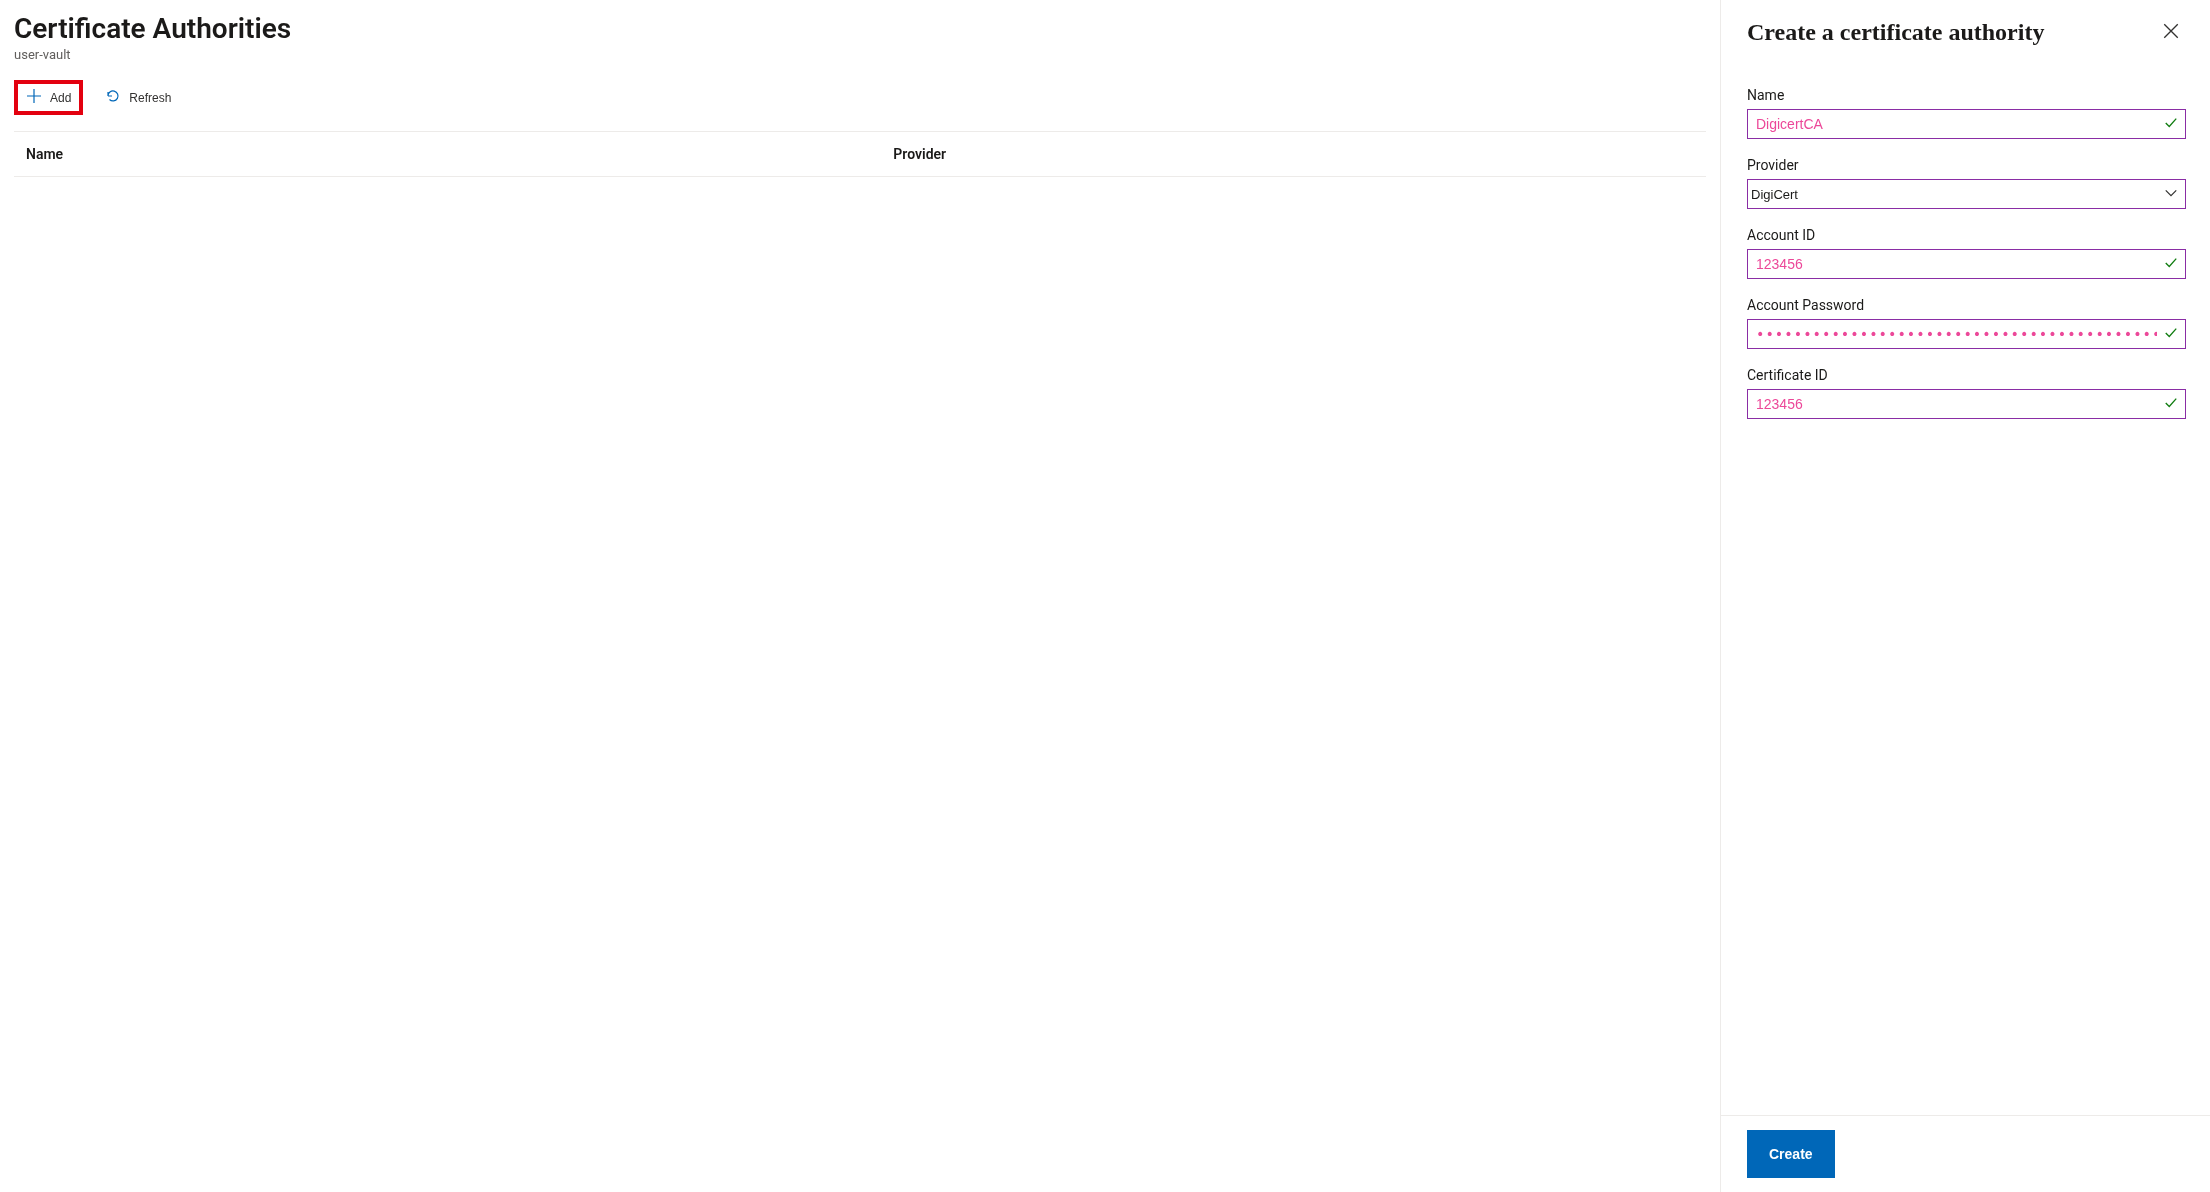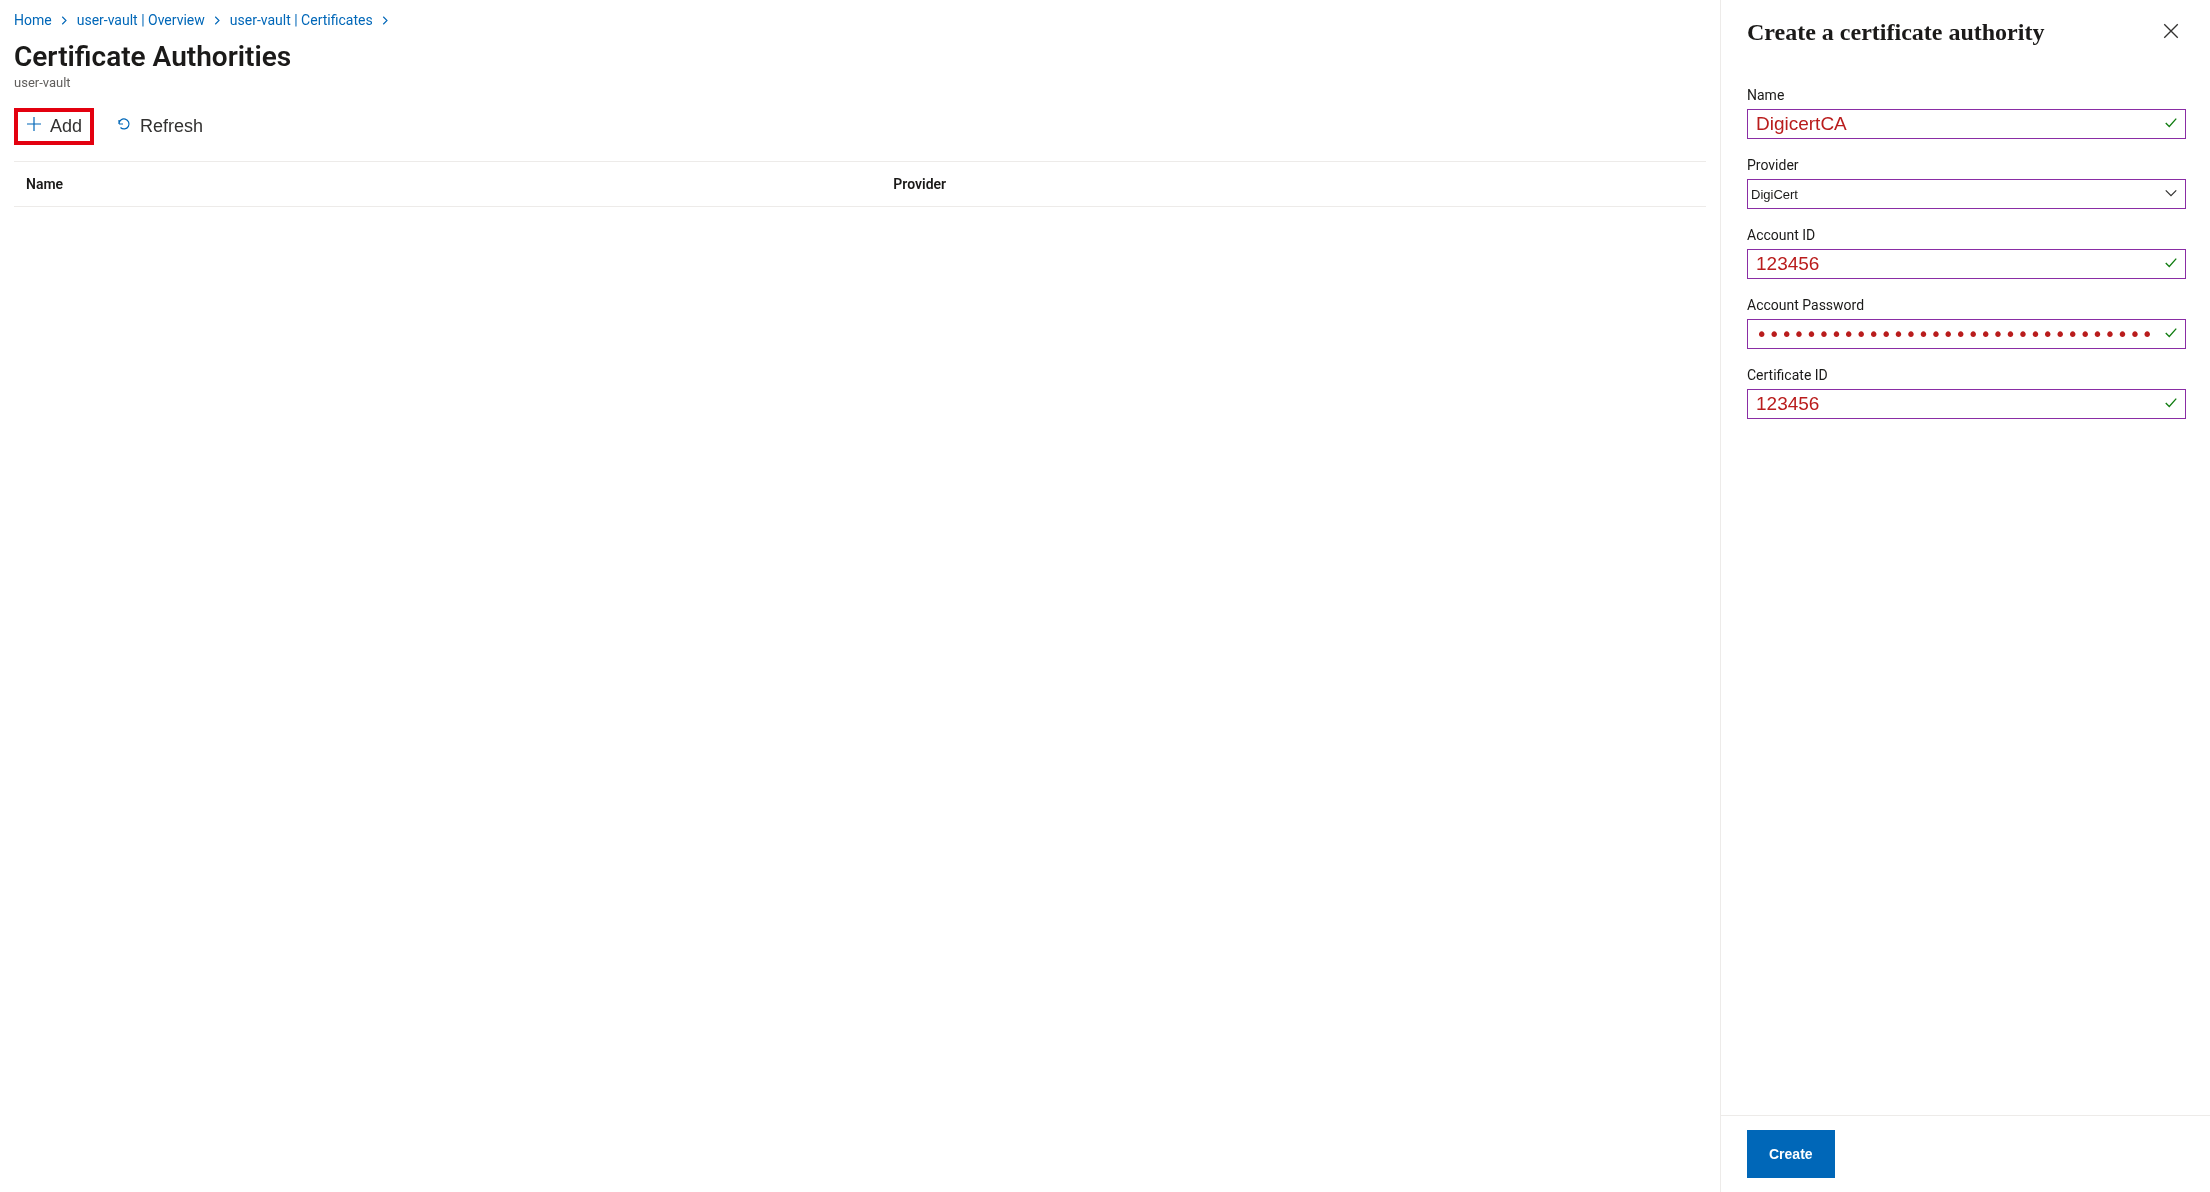--- a/index.html
+++ b/index.html
@@ -52,21 +52,21 @@
       padding-bottom: 16px;
       border-bottom: 1px solid #edebe9;
     }
     .toolbar-btn {
       display: inline-flex;
       align-items: center;
       gap: 8px;
       background: transparent;
       border: none;
       cursor: pointer;
-      font-size: 18px;
+      font-size: 12px;
       color: #323130;
       padding: 6px 8px;
     }
     .toolbar-btn .icon { color: #0067b8; }
     .add-highlight {
       border: 4px solid #e3000f;
       padding: 4px 8px;
     }
 
     
@@ -127,22 +127,22 @@
     .input-wrap {
       position: relative;
       display: flex;
       align-items: center;
     }
     .txt {
       width: 100%;
       height: 30px;
       border: 1px solid #8a2da5;
       padding: 0 28px 0 8px;
-      font-size: 19px;
-      color: #b91c1c;
+      font-size: 14px;
+      color: #ec4899;
       outline: none;
       background: #ffffff;
     }
     .select {
       width: 100%;
       height: 30px;
       border: 1px solid #8a2da5;
       padding: 0 28px 0 3px;
       font-size: 13px;
       color: #1b1a19;
@@ -180,40 +180,20 @@
       cursor: pointer;
     }
   </style>
 </head>
 <body>
 
 <div class="page">
 
   <div class="main">
 
-    <nav class="breadcrumb">
-      <a href="#">Home</a>
-      <span class="chev">
-        <svg width="9" height="9" viewBox="0 0 12 12" fill="none">
-            <path d="M3 1l5 5-5 5" stroke="currentColor" stroke-width="1.5" fill="none"></path>
-          </svg>
-      </span>
-      <a href="#">user-vault | Overview</a>
-      <span class="chev">
-        <svg width="9" height="9" viewBox="0 0 12 12" fill="none">
-            <path d="M3 1l5 5-5 5" stroke="currentColor" stroke-width="1.5" fill="none"></path>
-          </svg>
-      </span>
-      <a href="#">user-vault | Certificates</a>
-      <span class="chev">
-        <svg width="9" height="9" viewBox="0 0 12 12" fill="none">
-            <path d="M3 1l5 5-5 5" stroke="currentColor" stroke-width="1.5" fill="none"></path>
-          </svg>
-      </span>
-    </nav>
 
     <h1 class="page-title">Certificate Authorities</h1>
     <div class="subtitle">user-vault</div>
 
     <div class="toolbar">
       <button class="toolbar-btn add-highlight">
         <span class="icon">
           <svg width="16" height="16" viewBox="0 0 16 16">
               <path d="M8 1v14M1 8h14" stroke="#0067b8" stroke-width="1.2"></path>
             </svg>

